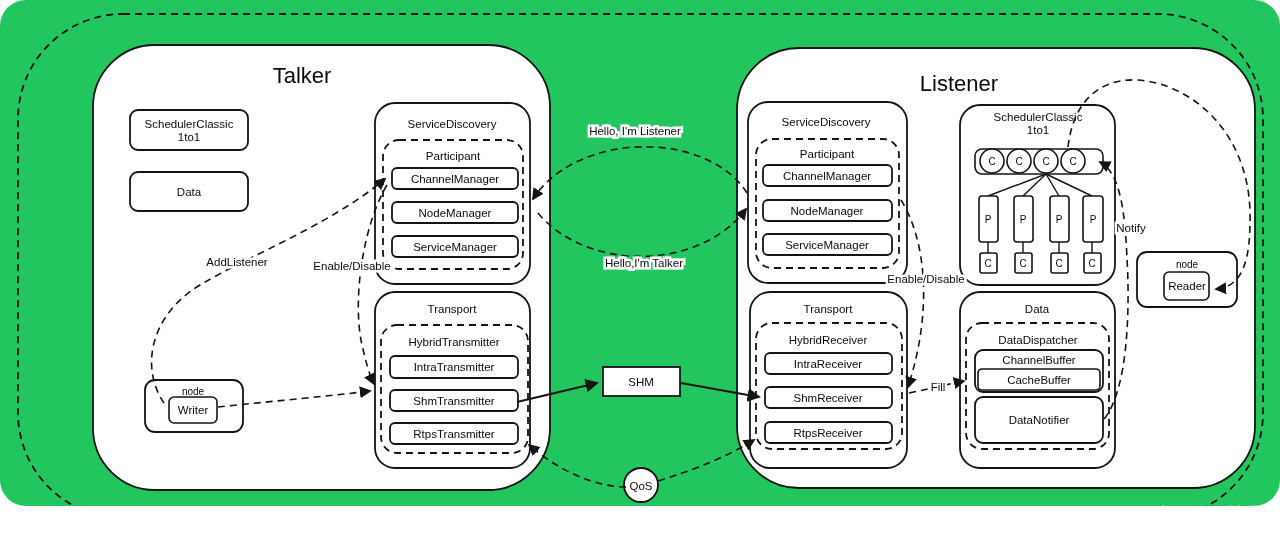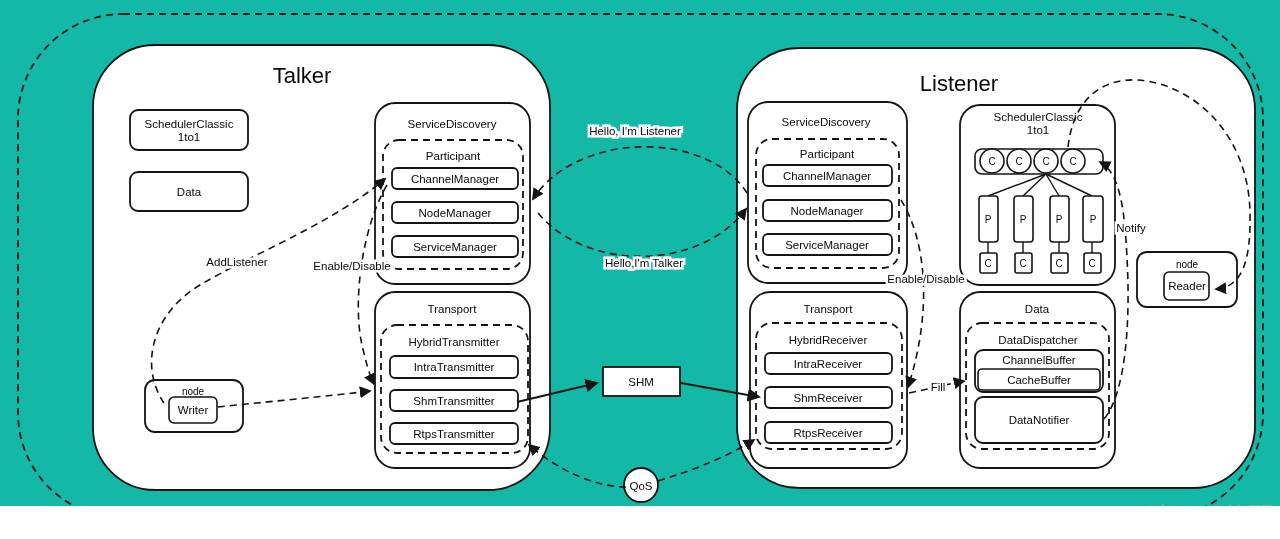--- a/index.html
+++ b/index.html
@@ -1,16 +1,16 @@
 <!DOCTYPE html>
 <html><head>
 <meta charset="utf-8">
 <style>
   html,body{margin:0;padding:0;background:#fff;}
-  #stage{position:relative;width:1280px;height:506px;background:#14b8a6;overflow:hidden;}
+  #stage{position:relative;width:1280px;height:506px;background:#22c55e;overflow:hidden;border-radius:26px;}
   svg{display:block;}
   text{font-family:"Liberation Sans","DejaVu Sans",sans-serif;fill:#0a0a0a;}
   .box{fill:#ffffff;stroke:#141414;stroke-width:1.8;}
   .thin{stroke-width:1.6;}
   .dashedbox{fill:none;stroke:#141414;stroke-width:1.8;stroke-dasharray:7 5;}
   .conn{fill:none;stroke:#141414;stroke-width:1.6;stroke-dasharray:7 5;}
   .solidconn{fill:none;stroke:#141414;stroke-width:1.8;}
   .fan{fill:none;stroke:#141414;stroke-width:1.4;}
   .lbl{font-size:11.5px;text-anchor:middle;}
   .small{font-size:10px;text-anchor:middle;}

